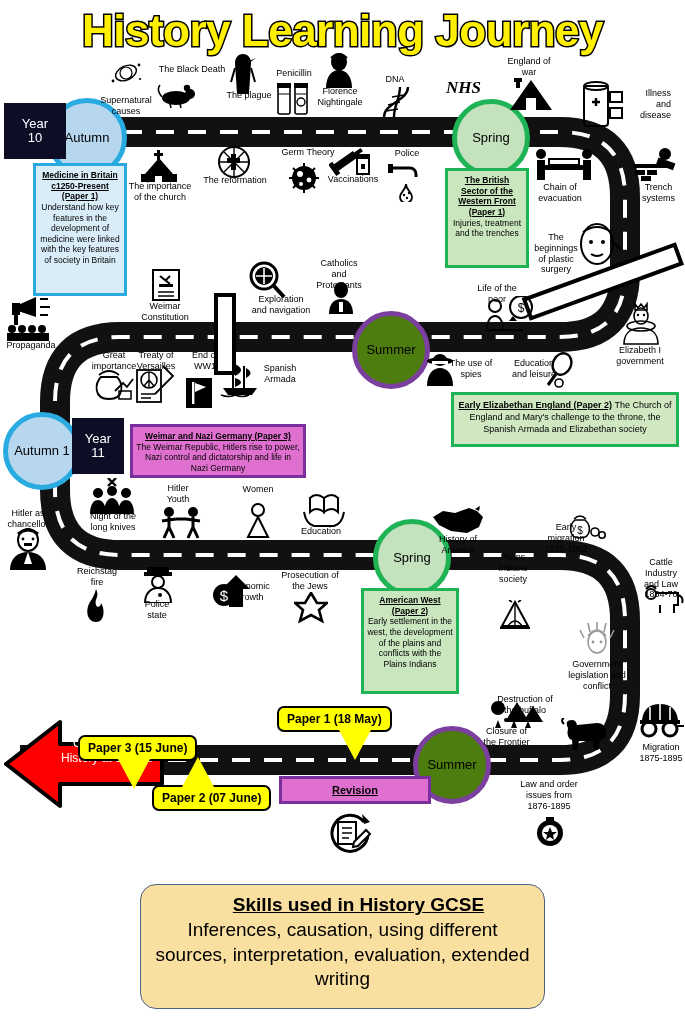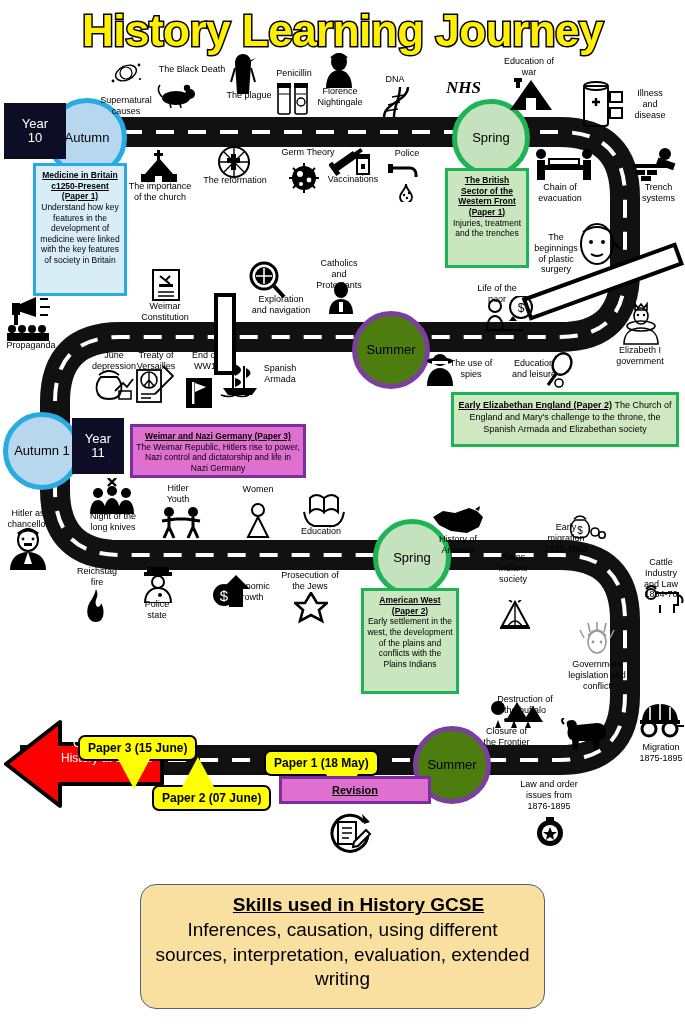--- a/index.html
+++ b/index.html
@@ -146,21 +146,21 @@
       <div class="tbox tb-purple" style="left: 130px; top: 424px; width: 176px; height: 54px;"><b>Weimar and Nazi Germany (Paper 3)</b><span>The Weimar Republic, Hitlers rise to power, Nazi control and dictatorship and life in Nazi Germany</span></div>
       <div class="tbox tb-green" style="left: 361px; top: 588px; width: 98px; height: 106px;"><b>American West (Paper 2)</b><span>Early settlement in the west, the development of the plains and conflicts with the Plains Indians</span></div>
     </div>
 
   <div class="tbox tb-green2" style="left:451px;top:392px;width:228px;height:55px;">
     <b>Early Elizabethan England (Paper 2)</b><span> The Church of England and Mary's challenge to the throne, the Spanish Armada and Elizabethan society</span>
   </div>
 
   <div id="flags-layer">
       <div class="flag" style="left: 78px; top: 735px;"><span>Paper 3 (15 June)</span><div style="position: absolute; left: 38px; top: 100%; width: 0px; height: 0px; border-left: 16px solid transparent; border-right: 16px solid transparent; border-top: 30px solid rgb(255, 255, 0);"></div></div>
-      <div class="flag" style="left: 264px; top: 706px; margin-top: 44px;"><span>Paper 1 (18 May)</span><div style="position: absolute; left: 60px; top: 100%; width: 0px; height: 0px; border-left: 16px solid transparent; border-right: 16px solid transparent; border-top: 30px solid rgb(255, 255, 0);"></div></div>
+      <div class="flag" style="left: 277px; top: 706px;"><span>Paper 1 (18 May)</span><div style="position: absolute; left: 60px; top: 100%; width: 0px; height: 0px; border-left: 16px solid transparent; border-right: 16px solid transparent; border-top: 30px solid rgb(255, 255, 0);"></div></div>
       <div class="flag" style="left: 152px; top: 785px;"><span>Paper 2 (07 June)</span><div style="position: absolute; left: 28px; bottom: 100%; width: 0px; height: 0px; border-left: 16px solid transparent; border-right: 16px solid transparent; border-bottom: 30px solid rgb(255, 255, 0);"></div></div>
     </div>
 
   <div class="revision" style="left:279px;top:776px;width:122px;">Revision</div>
 
   <div id="icons-layer">
 
     <div class="icon" style="left:108px;top:58px;">
       <svg width="36" height="30" viewBox="0 0 36 30">
           <ellipse cx="18" cy="15" rx="11" ry="7" fill="none" stroke="#000" stroke-width="1.4" transform="rotate(-25 18 15)"></ellipse>
@@ -573,35 +573,35 @@
     </div>
   </div>
 
   <div id="labels-layer">
       <div class="lab" style="left: 94px; top: 95px; width: 64px;">Supernatural causes</div>
       <div class="lab" style="left: 152px; top: 64px; width: 80px;">The Black Death</div>
       <div class="lab" style="left: 220px; top: 90px; width: 58px;">The plague</div>
       <div class="lab" style="left: 269px; top: 68px; width: 50px;">Penicillin</div>
       <div class="lab" style="left: 313px; top: 86px; width: 54px;">Florence Nightingale</div>
       <div class="lab" style="left: 380px; top: 74px; width: 30px;">DNA</div>
-      <div class="lab" style="left: 503px; top: 56px; width: 52px;">Education of war</div>
-      <div class="lab" style="left: 629px; top: 88px; width: 42px;">Illness and disease</div>
+      <div class="lab" style="left: 503px; top: 56px; width: 52px;">England of war</div>
+      <div class="lab" style="left: 629px; top: 88px; width: 42px; text-align: right;">Illness and disease</div>
       <div class="lab" style="left: 124px; top: 181px; width: 72px;">The importance of the church</div>
       <div class="lab" style="left: 200px; top: 175px; width: 70px;">The reformation</div>
       <div class="lab" style="left: 279px; top: 147px; width: 58px;">Germ Theory</div>
       <div class="lab" style="left: 324px; top: 174px; width: 58px;">Vaccinations</div>
       <div class="lab" style="left: 385px; top: 148px; width: 44px;">Police</div>
       <div class="lab" style="left: 536px; top: 182px; width: 48px;">Chain of evacuation</div>
       <div class="lab" style="left: 636px; top: 182px; width: 45px;">Trench systems</div>
       <div class="lab" style="left: 534px; top: 232px; width: 44px;">The beginnings of plastic surgery</div>
       <div class="lab" style="left: 0px; top: 340px; width: 62px;">Propaganda</div>
       <div class="lab" style="left: 134px; top: 301px; width: 62px;">Weimar Constitution</div>
       <div class="lab" style="left: 251px; top: 294px; width: 60px;">Exploration and navigation</div>
       <div class="lab" style="left: 315px; top: 258px; width: 48px;">Catholics and Protestants</div>
-      <div class="lab" style="left: 85px; top: 350px; width: 58px;">June depression</div>
+      <div class="lab" style="left: 85px; top: 350px; width: 58px;">Great importance</div>
       <div class="lab" style="left: 129px; top: 350px; width: 54px;">Treaty of Versailles</div>
       <div class="lab" style="left: 185px; top: 350px; width: 40px;">End of WW1</div>
       <div class="lab" style="left: 258px; top: 363px; width: 44px;">Spanish Armada</div>
       <div class="lab" style="left: 473px; top: 283px; width: 48px;">Life of the poor</div>
       <div class="lab" style="left: 447px; top: 358px; width: 48px;">The use of spies</div>
       <div class="lab" style="left: 509px; top: 358px; width: 50px;">Education and leisure</div>
       <div class="lab" style="left: 611px; top: 345px; width: 58px;">Elizabeth I government</div>
       <div class="lab" style="left: 2px; top: 508px; width: 52px;">Hitler as chancellor</div>
       <div class="lab" style="left: 84px; top: 511px; width: 58px;">Night of the long knives</div>
       <div class="lab" style="left: 157px; top: 483px; width: 42px;">Hitler Youth</div>

